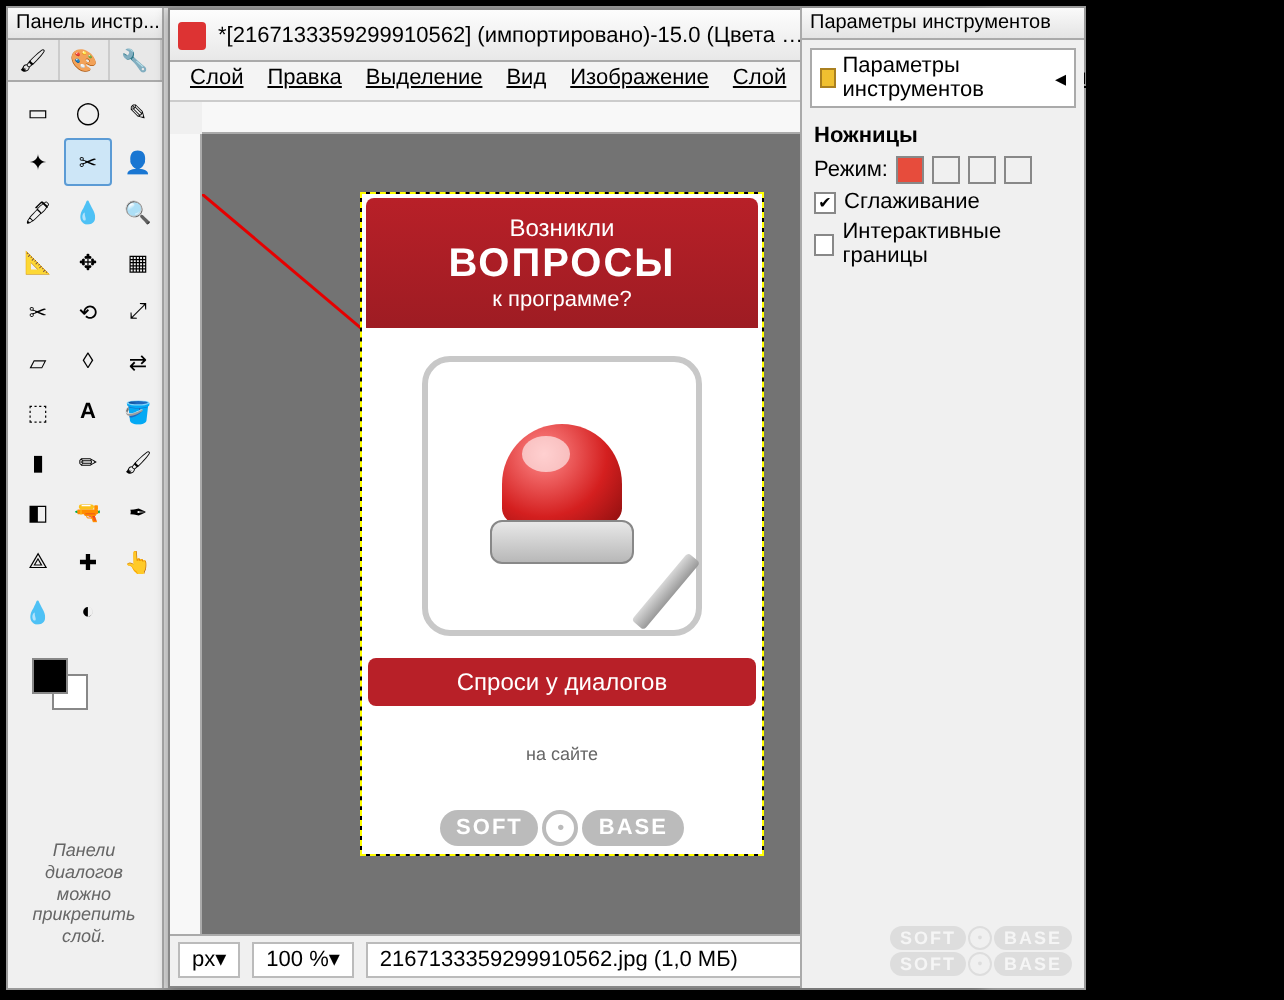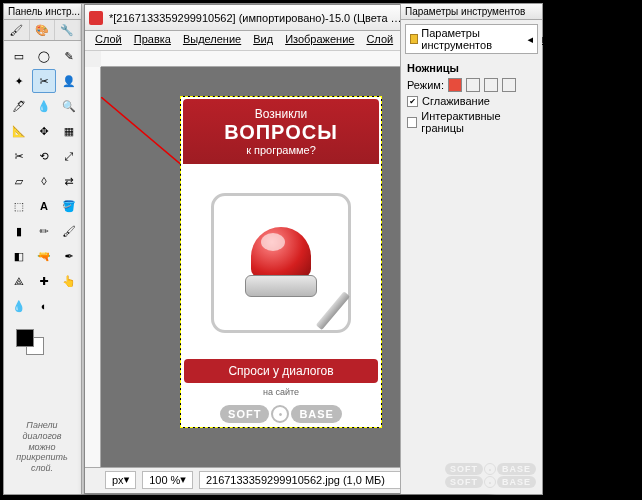--- a/index.html
+++ b/index.html
@@ -39,26 +39,26 @@
 .poster-head .l3{font-size:11px}
 .poster-mid{flex:1;display:flex;align-items:center;justify-content:center;padding:6px}
 .siren-box{width:140px;height:140px;border:3px solid #c8c8c8;border-radius:14px;background:#fff;position:relative;display:flex;align-items:center;justify-content:center}
 .siren{width:80px;height:80px;position:relative}
 .siren-dome{width:60px;height:50px;background:radial-gradient(circle at 35% 30%,#ff8a8a,#d41f1f 60%,#8e0f0f);border-radius:30px 30px 8px 8px;position:absolute;top:4px;left:10px}
 .siren-shine{position:absolute;top:10px;left:20px;width:24px;height:18px;background:rgba(255,255,255,.6);border-radius:50%}
 .siren-base{position:absolute;bottom:6px;left:4px;width:72px;height:22px;background:linear-gradient(#e8e8e8,#b8b8b8);border-radius:6px;border:1px solid #888}
 .wrench{position:absolute;right:-8px;bottom:-8px;width:50px;height:50px;transform:rotate(40deg)}
 .wrench-body{width:8px;height:44px;background:linear-gradient(90deg,#d8d8d8,#999);margin:0 auto;border-radius:2px}
 .poster-ask{background:#b82028;color:#fff;text-align:center;padding:5px;font-size:12px;margin:0 3px;border-radius:4px}
-.poster-site{text-align:center;font-size:9px;color:#666;padding:4px}
+.poster-site{text-align:center;font-size:9px;color:#666;padding:19px}
 .poster-logo{text-align:center;padding:4px;display:flex;align-items:center;justify-content:center;gap:2px}
 .logo-pill{background:#bbb;color:#fff;padding:3px 8px;border-radius:12px;font-size:11px;font-weight:bold;letter-spacing:1px}
 .logo-sep{width:18px;height:18px;border:2px solid #bbb;border-radius:50%;display:inline-flex;align-items:center;justify-content:center;color:#bbb;font-size:10px}
 .arrow-line{position:absolute;top:30px;left:0;width:166px;height:140px;pointer-events:none}
-.statusbar{height:24px;background:#f0f0f0;border-top:1px solid #aaa;display:flex;align-items:center;padding:0 20px;gap:6px;font-size:10px}
+.statusbar{height:24px;background:#f0f0f0;border-top:1px solid #aaa;display:flex;align-items:center;padding:0 4px;gap:6px;font-size:10px}
 .status-field{border:1px solid #bbb;background:#fff;padding:1px 6px;height:18px;display:flex;align-items:center}
 .dockable{position:absolute;top:0;right:0;width:142px;height:490px;background:#f0f0f0;border-left:1px solid #aaa}
 .dock-title{background:linear-gradient(#fafafa,#e4e4e4);border-bottom:1px solid #aaa;padding:2px 4px;font-size:10px}
 .dock-tab{background:#fff;border:1px solid #aaa;margin:4px;padding:2px 4px;font-size:9px;display:flex;align-items:center;gap:3px}
 .dock-tab-icon{width:10px;height:10px;background:#f0c030;border:1px solid #aa8020}
 .opt-section{padding:4px 6px;font-size:10px}
 .opt-title{font-weight:bold;margin-bottom:4px}
 .opt-row{display:flex;align-items:center;gap:4px;margin-bottom:3px}
 .mode-sw{width:14px;height:14px;border:1px solid #888}
 .mode-sw.r{background:#e74c3c}

